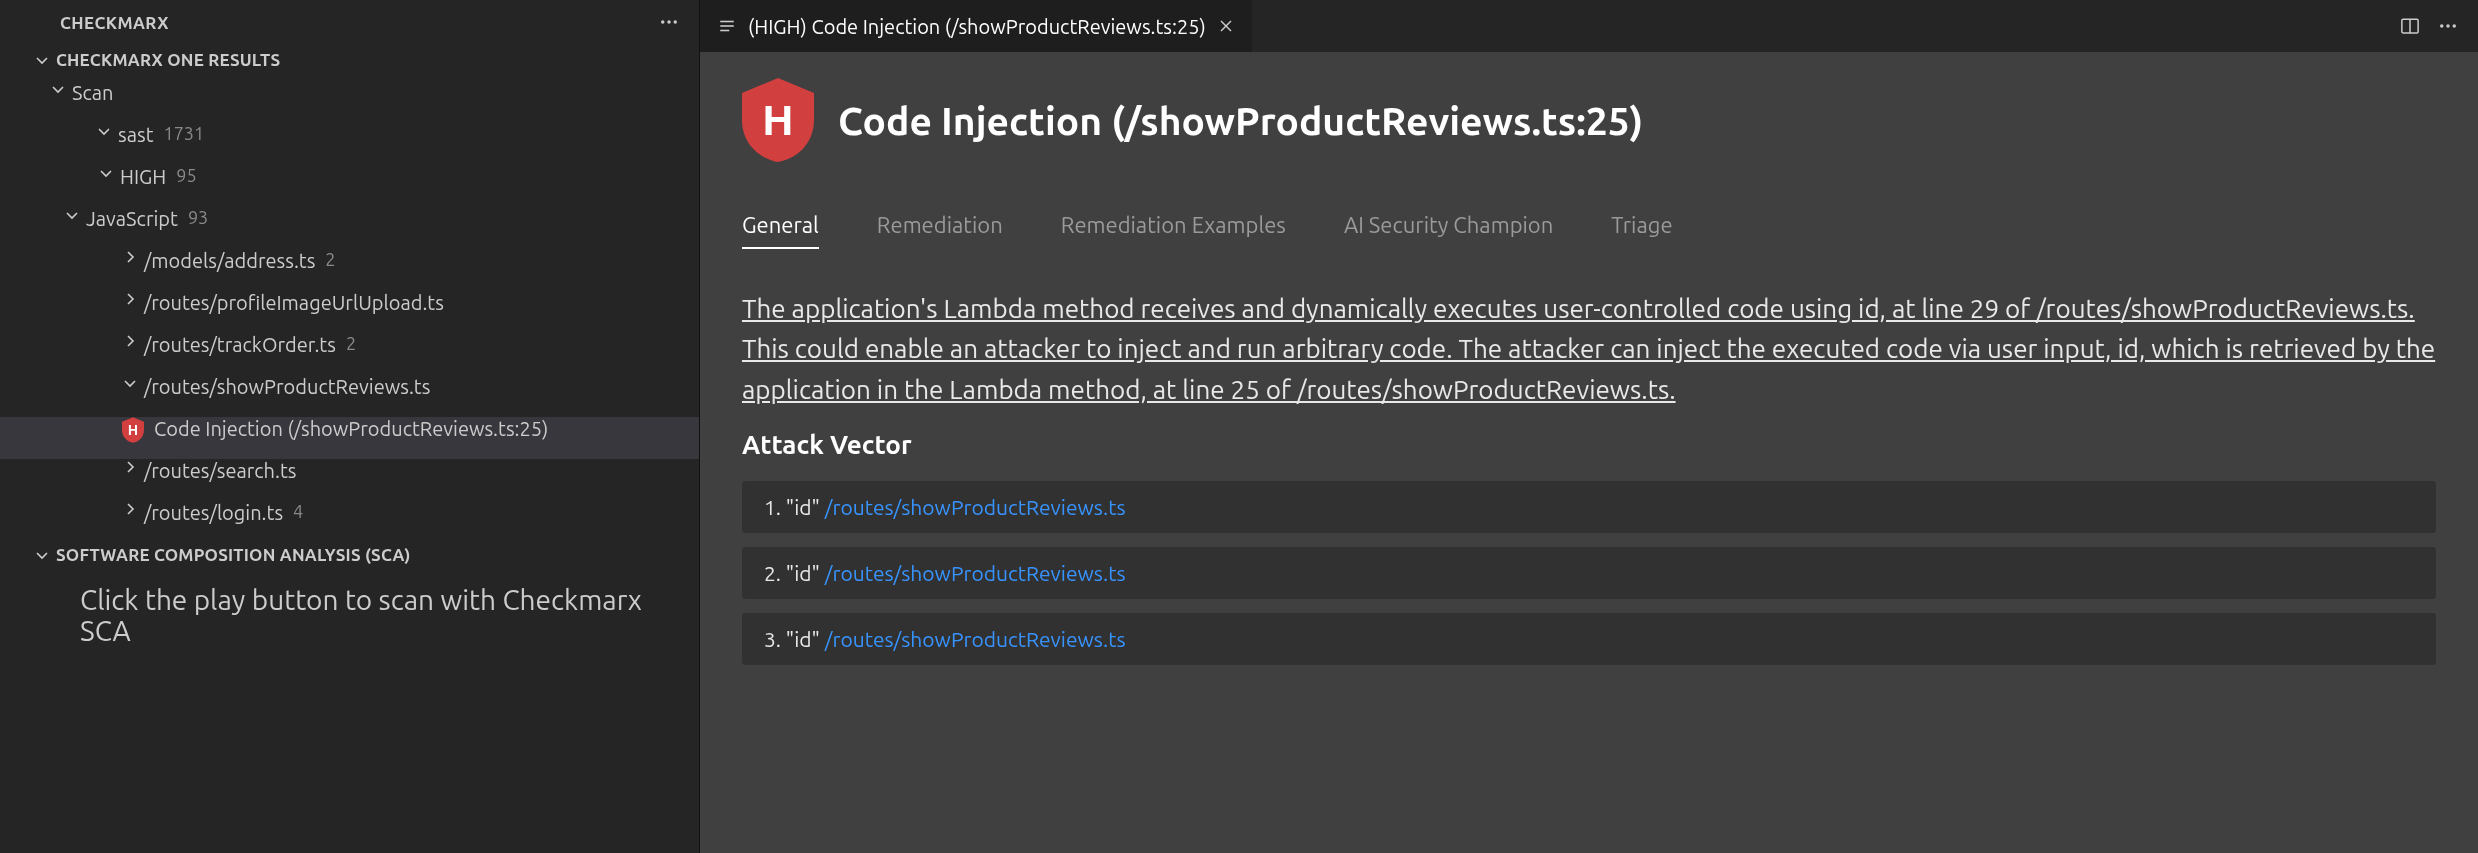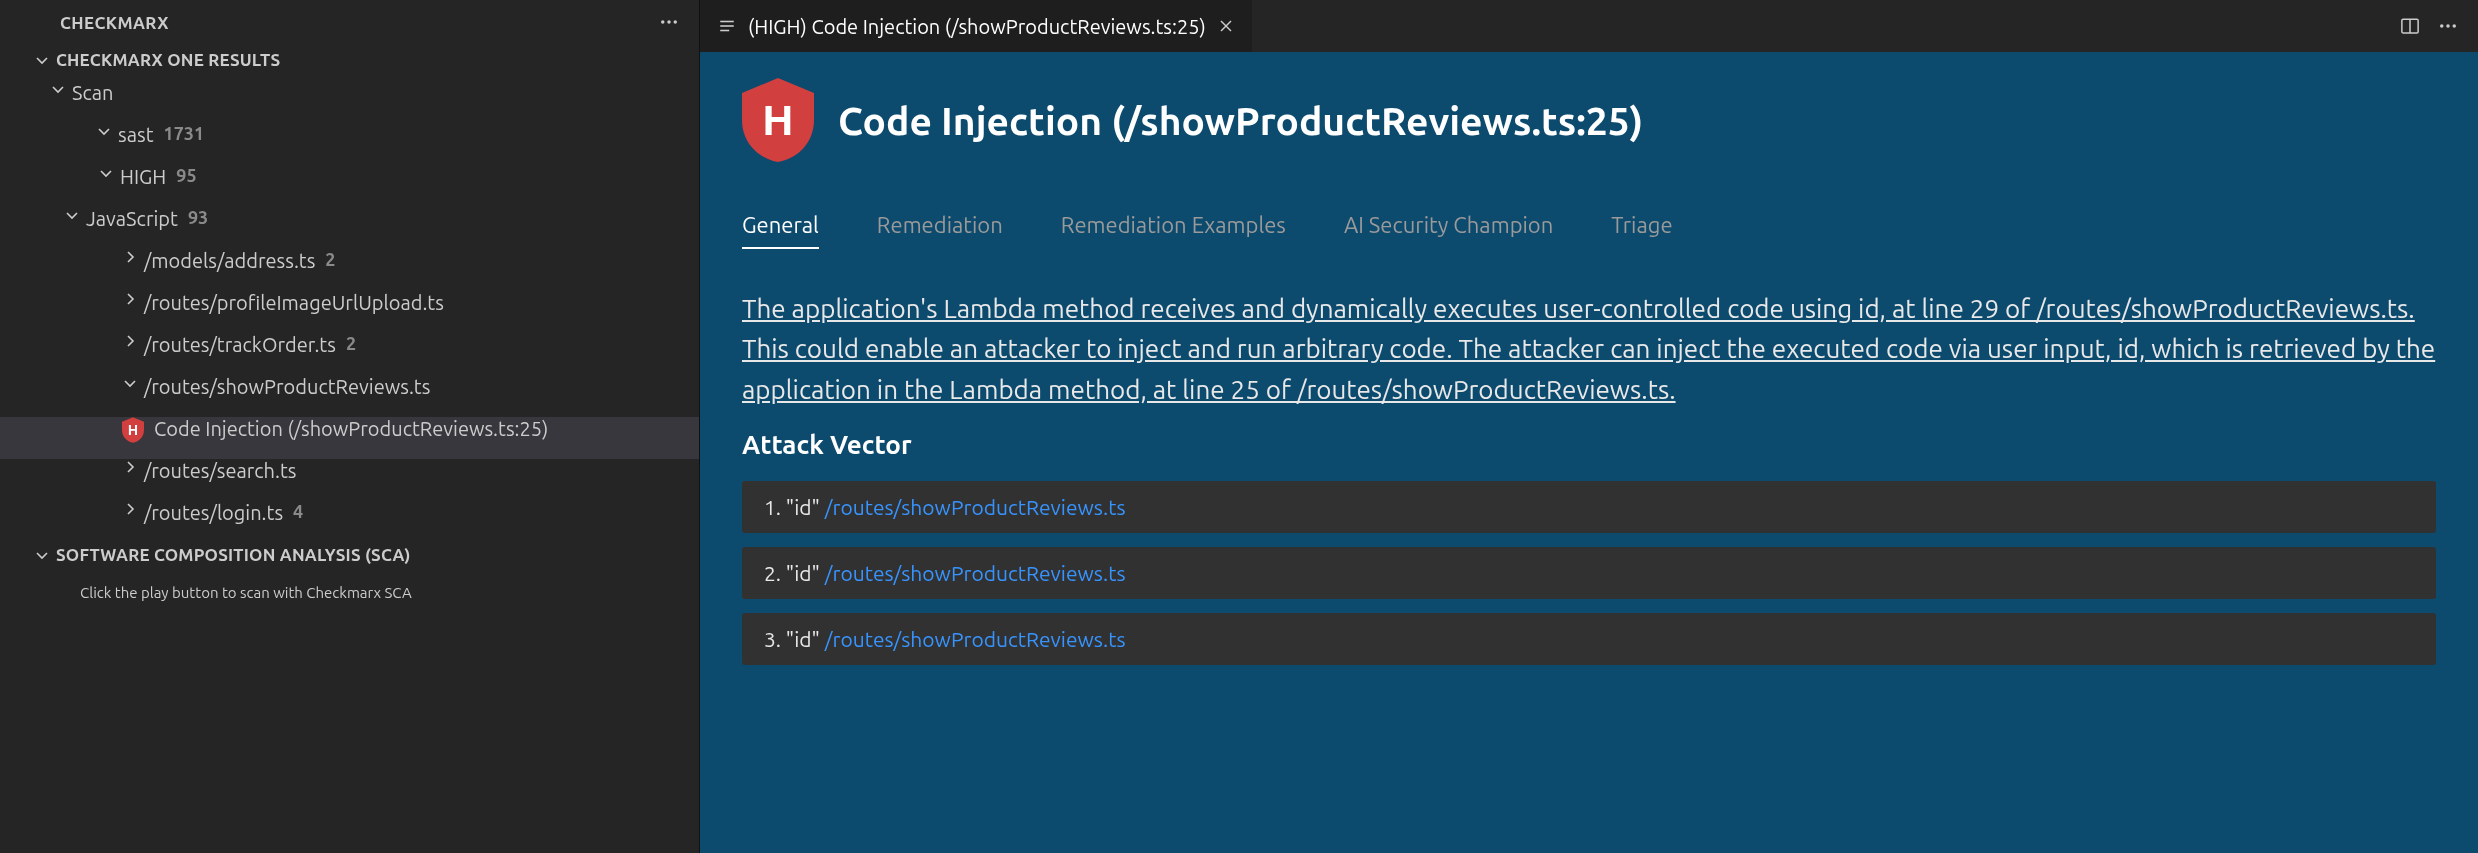--- a/index.html
+++ b/index.html
@@ -61,45 +61,44 @@
     white-space: nowrap;
   }
   .tree-row.selected {
     background: #37373d;
   }
   .tree-row .chev svg { width:16px; height:16px; }
   .count {
     color: #8a8a8a;
     margin-left: 10px;
     font-size: 18px;
-    font-weight: bold;
   }
   .indent-1 { padding-left: 50px; }
   .indent-2 { padding-left: 96px; }
   .indent-3 { padding-left: 98px; }
   .indent-4 { padding-left: 64px; }
   .indent-5 { padding-left: 122px; }
   .shield-h-small {
     width:22px;height:26px;margin-right:10px;flex-shrink:0;
   }
   .sca-section {
     border-top: 0px solid #333;
     padding-top: 4px;
   }
   .sca-text {
     padding: 10px 30px 10px 80px;
-    font-size: 15px;
+    font-size: 28px;
     color: #ccc;
   }
   
   .editor {
     flex: 1;
     display: flex;
     flex-direction: column;
-    background: #0c4a6e;
+    background: #404040;
   }
   .tab-bar {
     height: 52px;
     background: #252526;
     display: flex;
     align-items: stretch;
   }
   .tab {
     background: #1e1e1e;
     display: flex;

